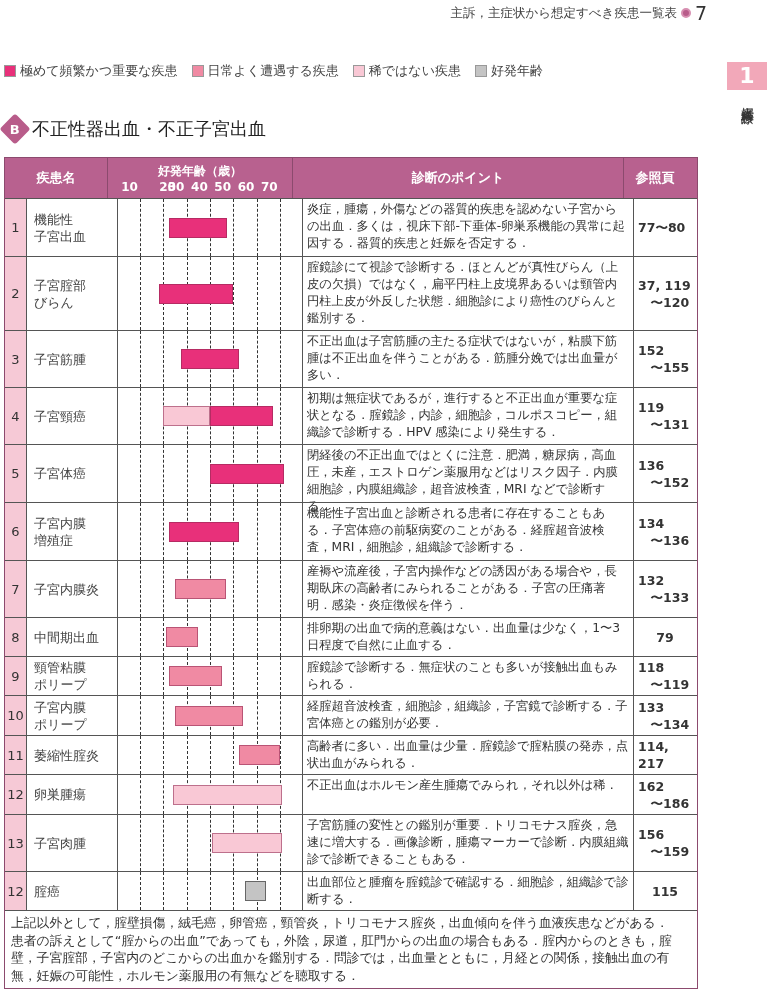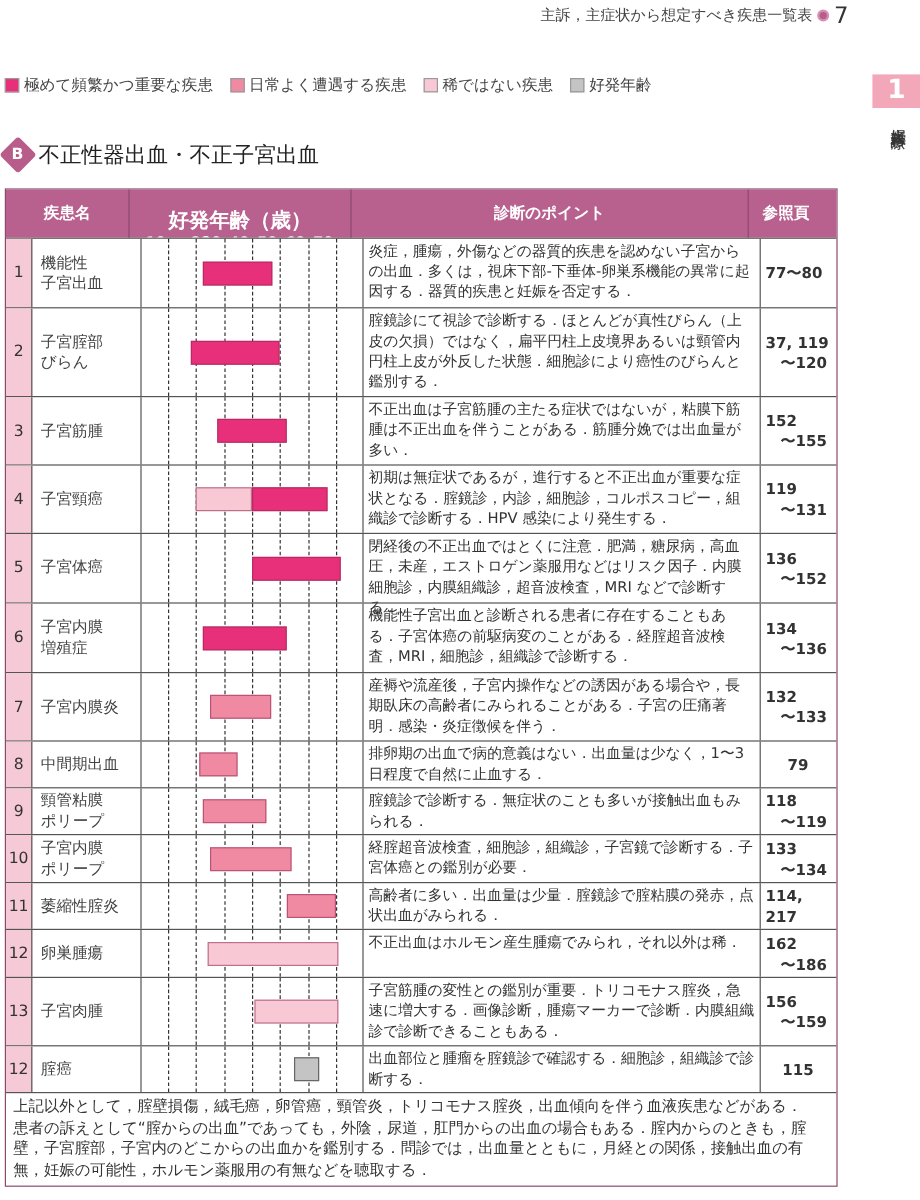--- a/index.html
+++ b/index.html
@@ -42,21 +42,21 @@
   }
   .hdr {
     display: flex; background: #b8618f; color: #fff; height: 40px; font-size: 13px; font-weight: bold;
   }
   .hdr > div { border-right: 1px solid #8c4a6e; display: flex; align-items: center; justify-content: center; }
   .hdr > div:last-child { border-right: none; }
   .c-name { width: 103px; }
   .c-age { width: 185px; position: relative; flex-direction: column; }
   .c-diag { width: 331px; }
   .c-ref { width: 62px; }
-  .age-title { font-size: 17px; margin-top: 14px; }
+  .age-title { font-size: 12px; margin-top: 2px; }
   .age-ticks { position: relative; width: 185px; height: 16px; }
   .age-ticks span { position: absolute; transform: translateX(-50%); font-size: 12px; }
   .row { display: flex; border-top: 1px solid #555; position: relative; }
   .r-num { width: 22px; background: #f6c9d6; border-right: 1px solid #555; display: flex; align-items: center; justify-content: center; font-size: 13px; color: #333; }
   .r-name { width: 91px; border-right: 1px solid #555; display: flex; align-items: center; padding-left: 7px; font-size: 13px; line-height: 17px; color: #444; white-space: pre-line; }
   .r-age { width: 185px; border-right: 1px solid #555; position: relative; }
   .r-diag { width: 331px; border-right: 1px solid #555; padding: 2px 4px; font-size: 12.3px; line-height: 17px; color: #333; }
   .r-ref { width: 62px; padding: 2px 4px; font-size: 12.5px; line-height: 17px; color: #333; white-space: pre-line; display: flex; align-items: center; font-weight: bold; }
   .r-ref.center { justify-content: center; }
   .vline { position: absolute; top: 0; bottom: 0; width: 0; border-left: 1px dashed #333; }

